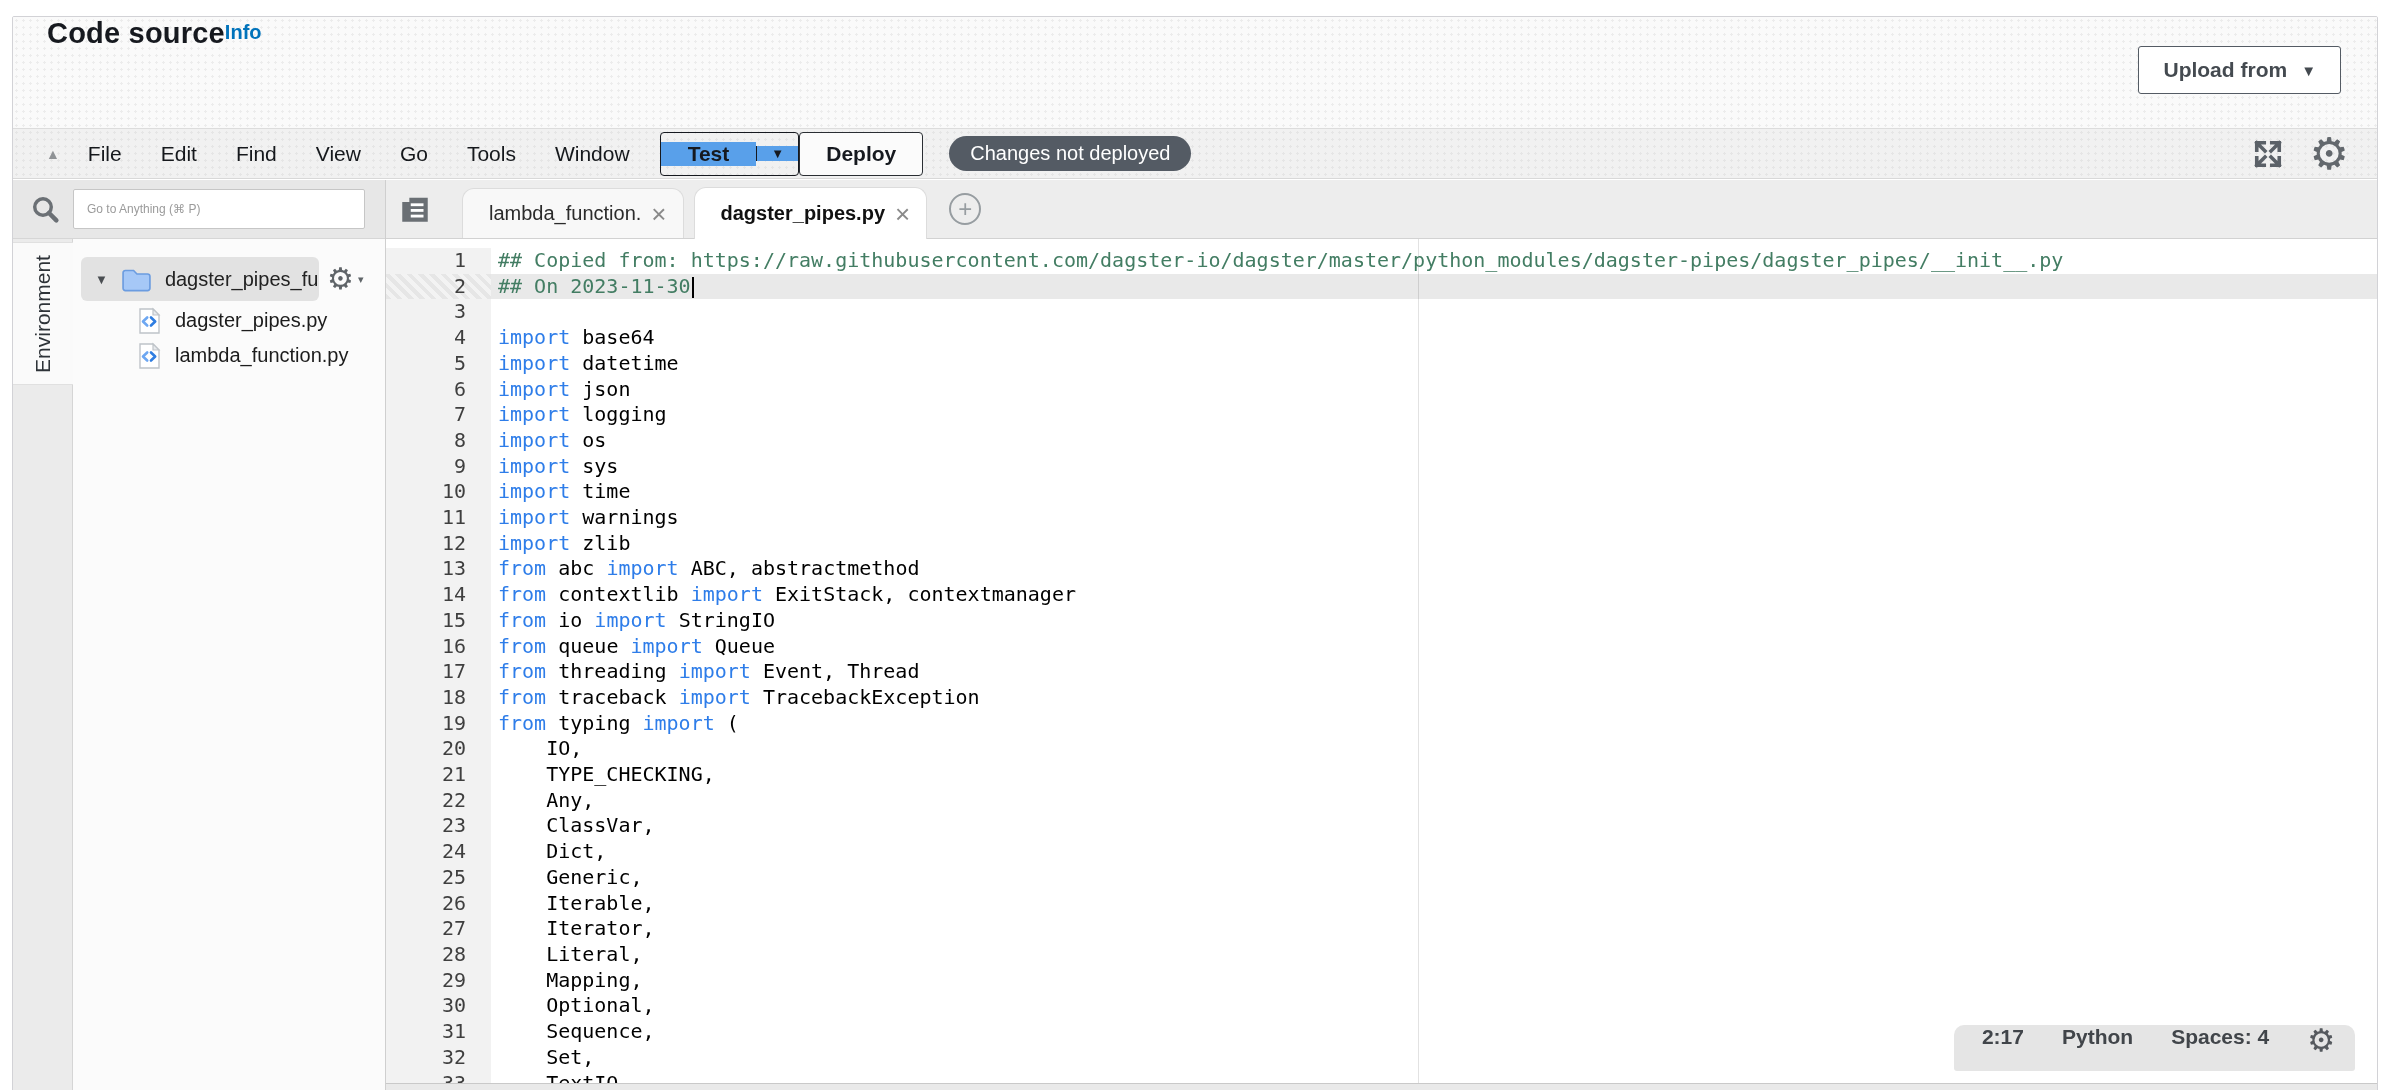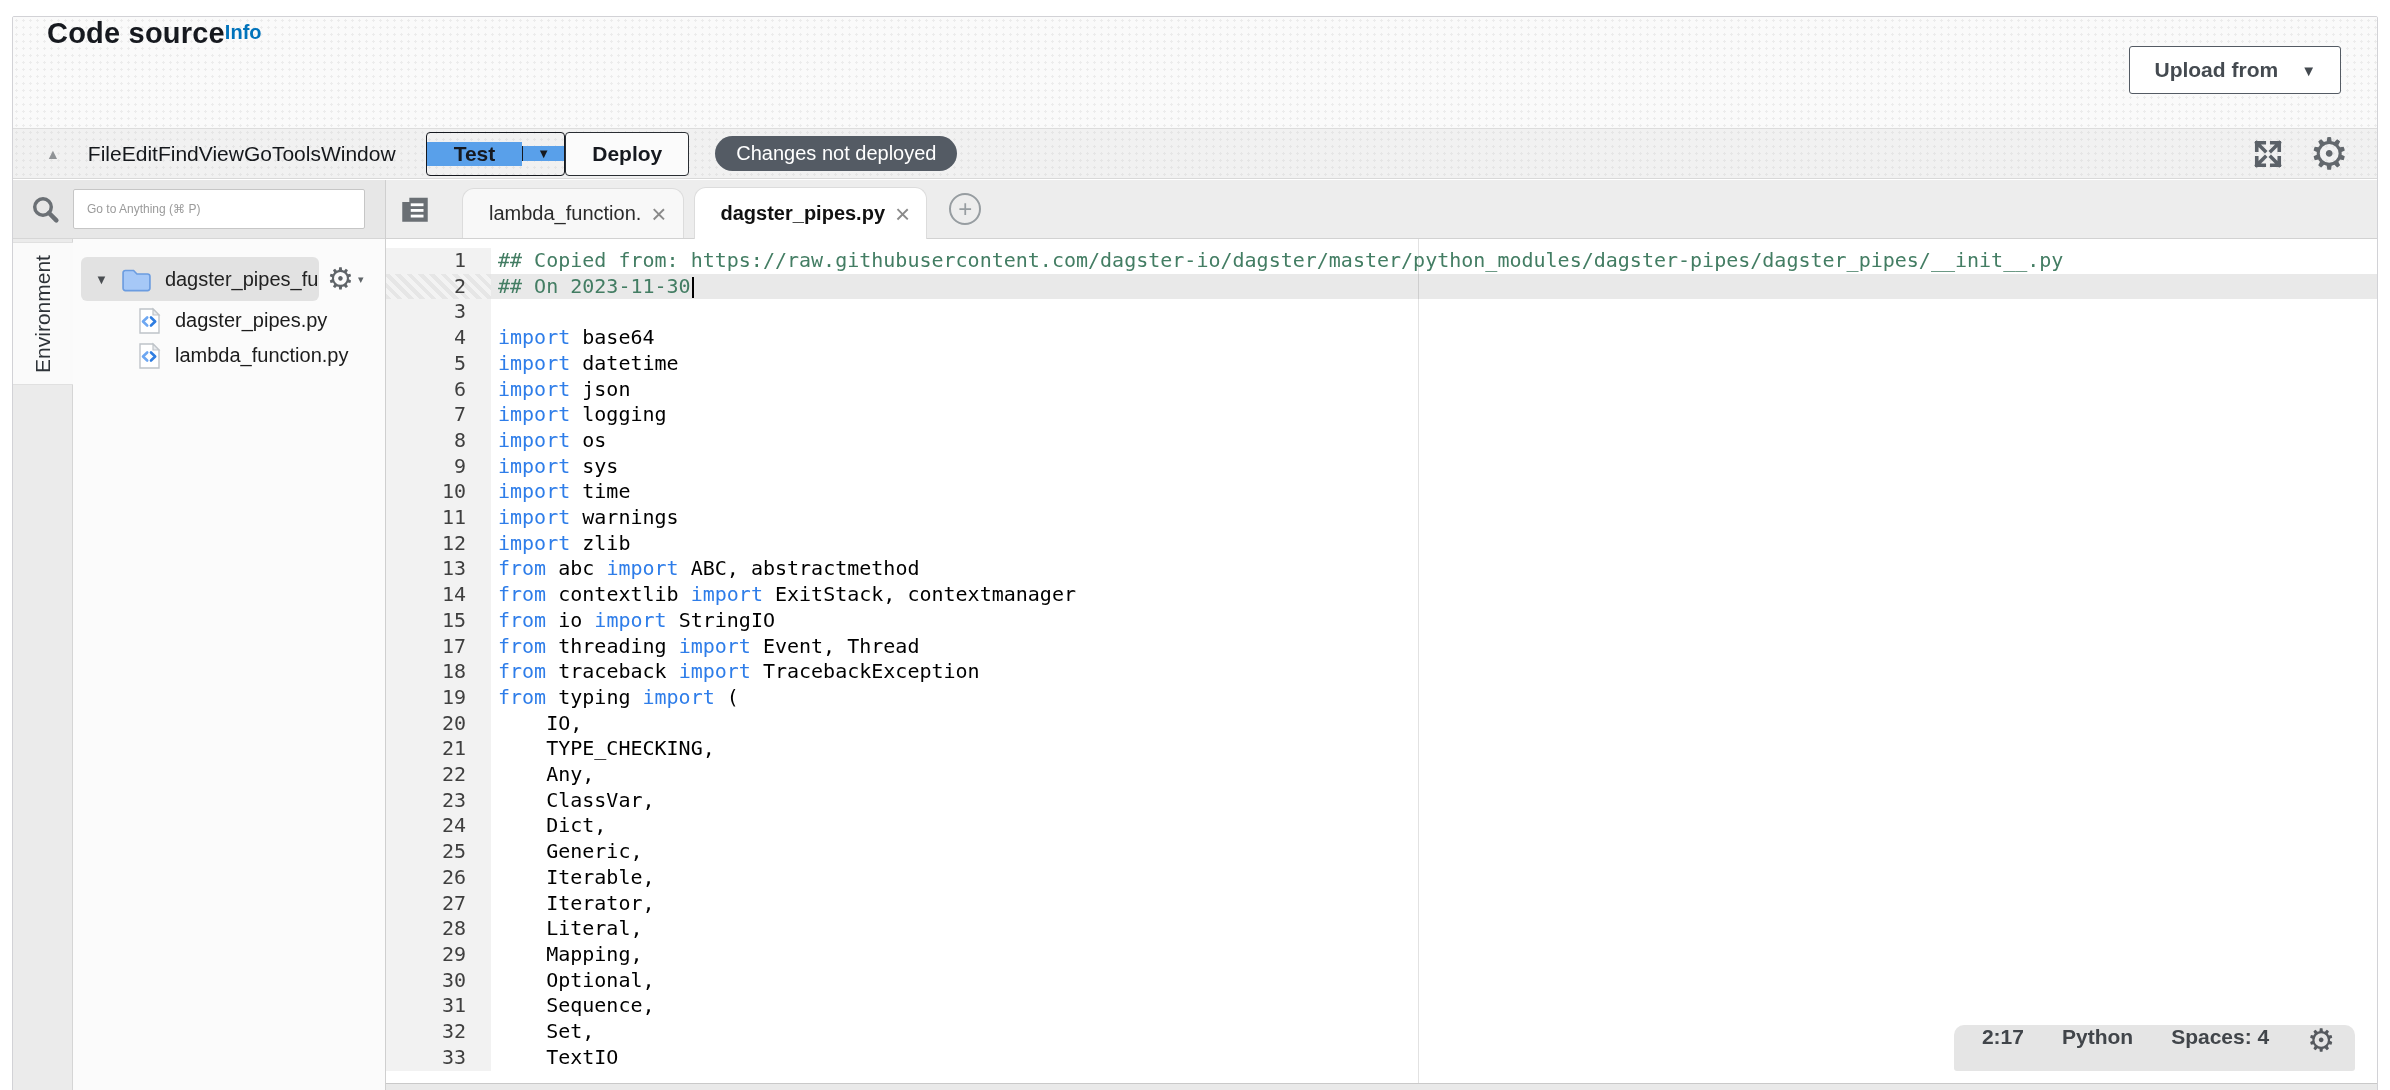--- a/index.html
+++ b/index.html
@@ -13,29 +13,29 @@
     background-image:radial-gradient(rgba(0,0,0,0.055) 1.4px, transparent 1.4px);
     background-size:7px 7px; }
 
   
   .card-header { position:relative; height:112px; display:flex; 
     padding-left:34px; border-bottom:1px solid #dcdcdc; }
   .page-title { font-size:29px; font-weight:bold; color:#16191f; letter-spacing:0.2px; }
   .info-link { font-size:20px; font-weight:bold; color:#0073bb; margin-left:0; margin-top:4px; cursor:pointer; }
   .upload-btn { position:absolute; right:36px; top:29px; height:48px; padding:0 24px;
     background:#fff; border:1px solid #545b64; border-radius:3px;
-    display:flex; align-items:center; gap:23px; font-size:21px; font-weight:bold; color:#444a50; cursor:pointer; }
+    display:flex; align-items:center; gap:14px; font-size:21px; font-weight:bold; color:#444a50; cursor:pointer; }
   .upload-btn .caret { font-size:15px; color:#444a50; }
 
   
   .menubar { position:relative; height:50px; background-color:#f1f1f1;
     background-image:radial-gradient(rgba(0,0,0,0.05) 1.4px, transparent 1.4px); background-size:7px 7px;
     border-bottom:1px solid #d8d8d8; display:flex; align-items:center; padding:0 28px 0 33px; }
   .collapse-tri { font-size:14px; color:#8f9295; margin-right:28px; cursor:pointer; }
-  .menu-items { display:flex; }
+  .menu-items { display:flex; gap:39px; }
   .menu-item { font-size:21px; color:#15181c; cursor:pointer; }
   .test-split { display:flex; margin-left:30px; height:44px; border:1px solid #16191f;
     border-radius:4px; overflow:hidden; cursor:pointer;align-items:center; }
   .test-main { background:#59a0ea; display:flex; align-items:center; padding:0 27px;
     font-size:21px; font-weight:bold; color:#16191f; }
   .test-caret { background:#59a0ea; border-left:1px solid #16191f; width:42px;
     display:flex; align-items:center; justify-content:center; font-size:13px; color:#16191f; }
   .deploy-btn { height:44px; padding:0 26px; background:#fbfbfb;
     border:1px solid #2a2e33; border-radius:4px; display:flex; align-items:center;
     font-size:21px; font-weight:bold; color:#16191f; cursor:pointer; }
@@ -291,20 +291,24 @@
             </div>
             <div class="code-row">
               <span class="gutter-num">14</span>
               <span class="code-text"><span class="tok-keyword">from</span><span class="tok-plain"> contextlib </span><span class="tok-keyword">import</span><span class="tok-plain"> ExitStack, contextmanager</span></span>
             </div>
             <div class="code-row">
               <span class="gutter-num">15</span>
               <span class="code-text"><span class="tok-keyword">from</span><span class="tok-plain"> io </span><span class="tok-keyword">import</span><span class="tok-plain"> StringIO</span></span>
             </div>
             <div class="code-row">
+              <span class="gutter-num">16</span>
+              <span class="code-text"><span class="tok-keyword">from</span><span class="tok-plain"> queue </span><span class="tok-keyword">import</span><span class="tok-plain"> Queue</span></span>
+            </div>
+            <div class="code-row">
               <span class="gutter-num">17</span>
               <span class="code-text"><span class="tok-keyword">from</span><span class="tok-plain"> threading </span><span class="tok-keyword">import</span><span class="tok-plain"> Event, Thread</span></span>
             </div>
             <div class="code-row">
               <span class="gutter-num">18</span>
               <span class="code-text"><span class="tok-keyword">from</span><span class="tok-plain"> traceback </span><span class="tok-keyword">import</span><span class="tok-plain"> TracebackException</span></span>
             </div>
             <div class="code-row">
               <span class="gutter-num">19</span>
               <span class="code-text"><span class="tok-keyword">from</span><span class="tok-plain"> typing </span><span class="tok-keyword">import</span><span class="tok-plain"> (</span></span>

